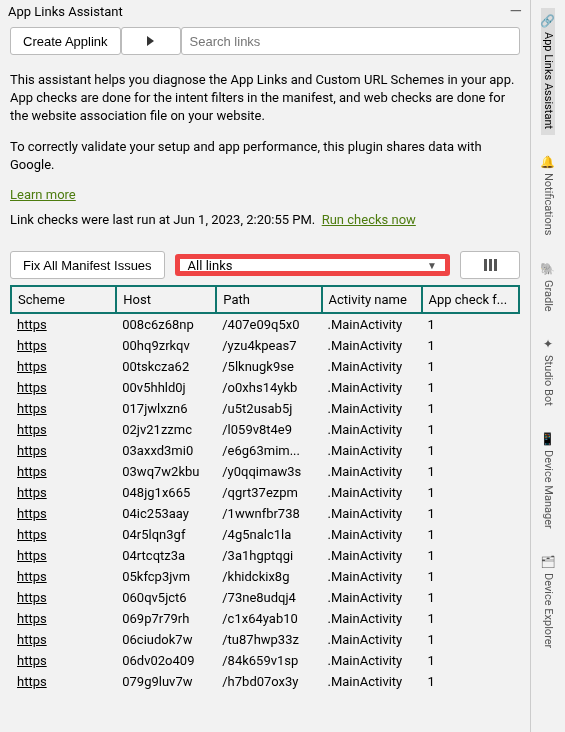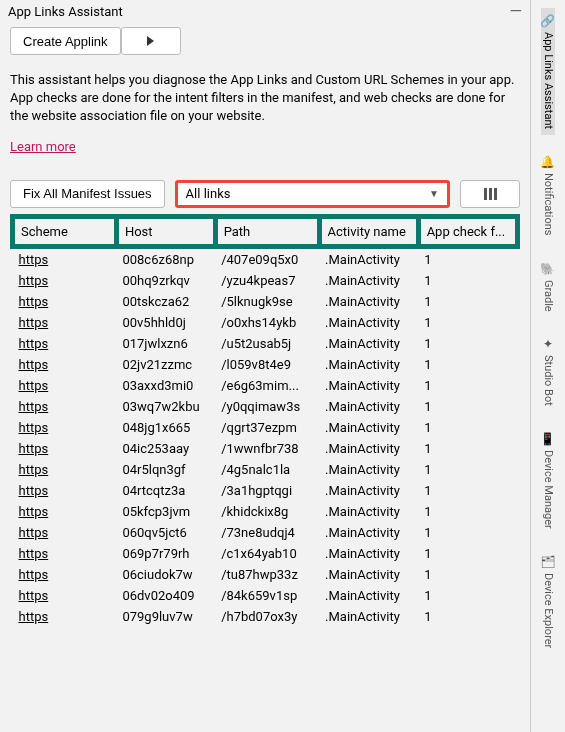--- a/index.html
+++ b/index.html
@@ -63,58 +63,58 @@
     font-size: 13px;
     height: 28px;
     background: #fff;
   }
   .intro {
     padding: 0 10px 8px 10px;
     line-height: 1.4;
     font-size: 13px;
   }
   .intro p { margin: 8px 0 12px 0; }
-  .link { color: #be185d; text-decoration: underline; cursor: pointer; }
+  .link { color: #4d7c0f; text-decoration: underline; cursor: pointer; }
   .status-line {
     padding: 0 10px 8px 10px;
     font-size: 13px;
   }
   .filter-row {
     display: flex;
     gap: 10px;
     padding: 16px 10px 6px 10px;
     align-items: center;
   }
   .dropdown {
     flex: 1;
     background: #fff;
-    border: 3px solid #ef4444;
+    border: 5px solid #ef4444;
     border-radius: 3px;
-    height: 28px;
+    height: 22px;
     display: flex;
     align-items: center;
     justify-content: space-between;
     padding: 0 8px;
     cursor: pointer;
   }
   .table-wrap {
     flex: 1;
     overflow: auto;
     padding: 0 10px;
   }
   table {
     width: 100%;
     border-collapse: collapse;
     font-size: 13px;
   }
   th {
     text-align: left;
     font-weight: 400;
     padding: 5px 6px;
-    border: 5px solid #0f766e;
+    border: 2px solid #0f766e;
     background: #f2f2f2;
     white-space: nowrap;
   }
   td {
     padding: 3px 6px;
     white-space: nowrap;
     overflow: hidden;
     text-overflow: ellipsis;
     max-width: 100px;
   }
@@ -176,27 +176,33 @@
       </span>
       <span style="font-size:16px; color:#666; line-height:8px;">—</span>
     </div>
   </div>
 
   <div class="toolbar">
     <button class="btn">Create Applink</button>
     <button class="btn run">
         <span class="play-tri"></span>
       </button>
+    <input class="search-input" type="text" placeholder="Search links" style="">
   </div>
 
   <div class="intro">
     <p>This assistant helps you diagnose the App Links and Custom URL Schemes in your app. App checks are done for the intent filters in the manifest, and web checks are done for the website association file on your website.</p>
+    <p>To correctly validate your setup and app performance, this plugin shares data with Google.</p>
     <span class="link">Learn more</span>
   </div>
 
+  <div class="status-line">
+    <span>Link checks were last run at </span><span>Jun 1, 2023, 2:20:55 PM.</span>
+    &nbsp;<span class="link">Run checks now</span>
+  </div>
 
   <div class="filter-row">
     <button class="btn">Fix All Manifest Issues</button>
     <div class="dropdown">
       <span>All links</span>
       <span class="chevron">▼</span>
     </div>
     <button class="btn columns">
       <span class="col-icon">
           <span></span>

